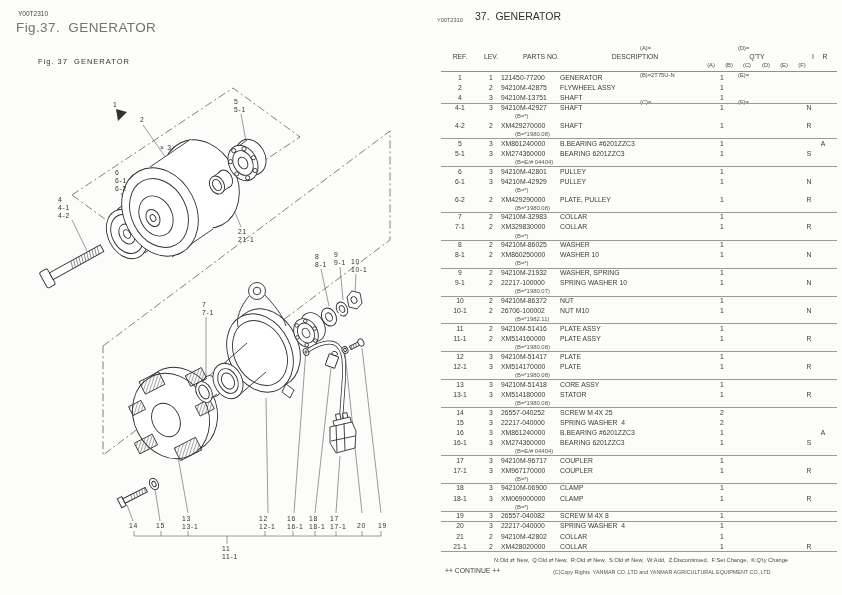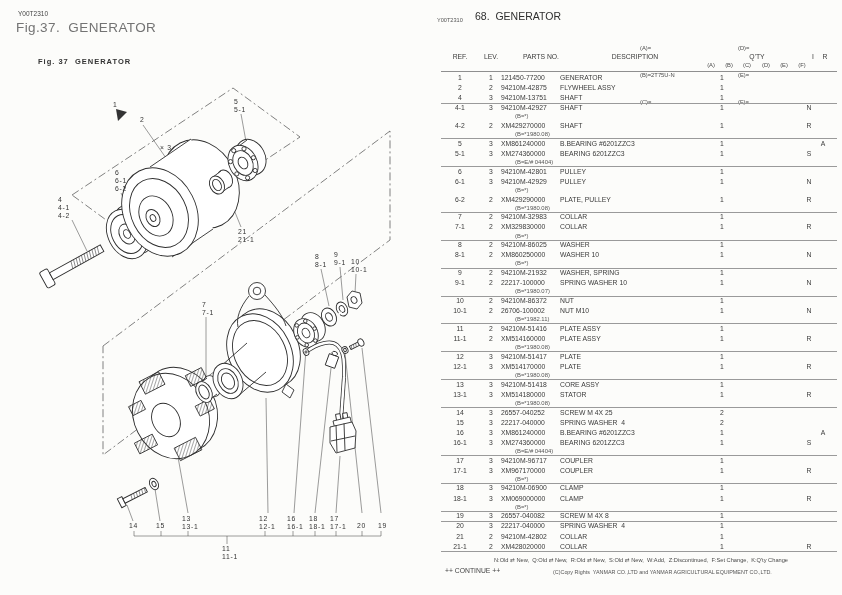--- a/index.html
+++ b/index.html
@@ -2,21 +2,21 @@
 <html><head>
 <meta charset="utf-8">
 <style>
   html,body{margin:0;padding:0;background:#e8e8e8;}
   #page{position:relative;width:842px;height:595px;background:#fcfcfa;overflow:hidden;
         font-family:"Liberation Sans",sans-serif;color:#3a3a3a;}
   .abs{position:absolute;white-space:pre;}
   
   #left-doc-code{left:18px;top:10px;font-size:6.5px;color:#444;}
   #fig-title{left:16px;top:20px;font-size:13.5px;letter-spacing:.4px;color:#737373;}
-  #fig-caption{left:38px;top:57px;font-size:7.5px;font-weight:bold;letter-spacing:1px;color:#333;}
+  #fig-caption{left:38px;top:57px;font-size:7.5px;font-weight:normal;letter-spacing:1px;color:#333;}
   
   #tablewrap{position:absolute;left:435px;top:0;width:407px;height:595px;font-size:6.8px;}
   #t-doc-code{left:2px;top:17px;font-size:5.6px;color:#555;}
   #t-title{left:40px;top:10px;font-size:10.5px;color:#2f2f2f;}
   .spec{font-size:5.8px;line-height:9px;color:#4a4a4a;}
   #spec-col1{left:205px;top:26px;}
   #spec-col2{left:303px;top:26px;}
   .hdr{position:absolute;top:53px;font-size:6.8px;color:#3a3a3a;text-align:center;}
   .sub{position:absolute;top:62px;width:16px;font-size:5.8px;color:#4a4a4a;text-align:center;}
   #hline{position:absolute;left:6px;top:71px;width:396px;height:1px;background:#8f8f8f;}
@@ -277,21 +277,21 @@
         <text x="330" y="529">17-1</text>
         <text x="357" y="528">20</text>
         <text x="378" y="528">19</text>
         <text x="222" y="551">11</text>
         <text x="222" y="559">11-1</text>
       </g>
   </svg>
 
   <div id="tablewrap">
     <div class="abs" id="t-doc-code">Y00T2310</div>
-    <div class="abs" id="t-title">68.  GENERATOR</div>
+    <div class="abs" id="t-title">37.  GENERATOR</div>
 
     <div class="abs spec" id="spec-col1">
       <div>(A)=</div>
       <div>(B)=2T75U-N</div>
       <div>(C)=</div>
     </div>
     <div class="abs spec" id="spec-col2">
       <div>(D)=</div>
       <div>(E)=</div>
       <div>(F)=</div>

